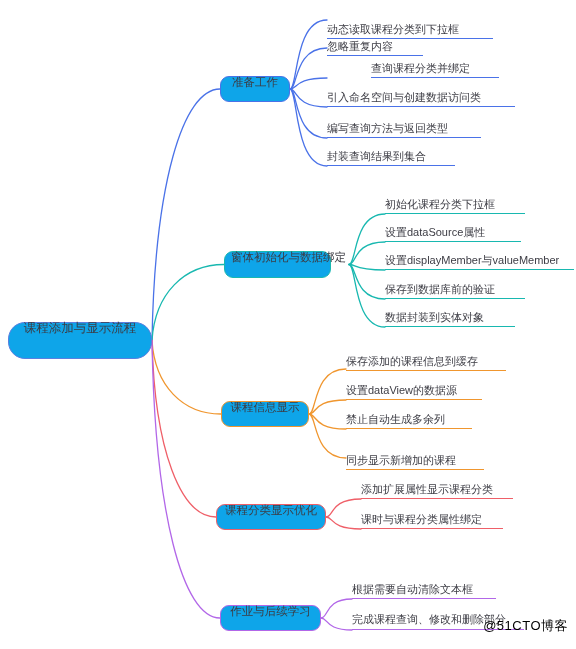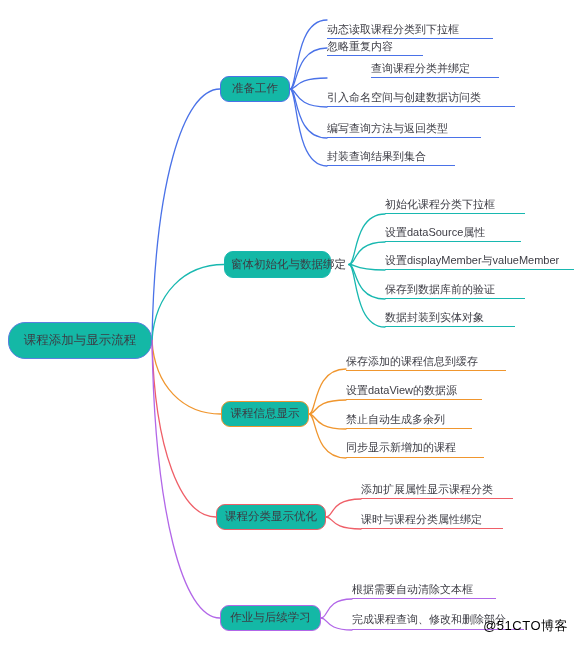--- a/index.html
+++ b/index.html
@@ -27,27 +27,27 @@
     top: 0;
     width: 576px;
     height: 649px;
     pointer-events: none;
   }
   .node {
     position: absolute;
     box-sizing: border-box;
     border: 1px solid #000;
     border-radius: 9px;
-    background: #14b8a6;
+    background: #0ea5e9;
     display: flex;
-    align-items: center;
     justify-content: center;
     white-space: nowrap;
     color: #3c3c44;
     line-height: 1;
+    font-family: Liberation Mono, monospace;
   }
   .node-root {
     font-size: 12.5px;
     border-radius: 17px;
     border-width: 1.3px;
   }
   .node-branch {
     font-size: 11.5px;
   }
   .leaf {
@@ -149,21 +149,21 @@
       </div>
       <div class="leaf" style="left: 346px; top: 353px; width: 160px; height: 18px; border-bottom: 1.4px solid rgb(240, 150, 46);">
         <span>保存添加的课程信息到缓存</span>
       </div>
       <div class="leaf" style="left: 346px; top: 382px; width: 136px; height: 18px; border-bottom: 1.4px solid rgb(240, 150, 46);">
         <span>设置dataView的数据源</span>
       </div>
       <div class="leaf" style="left: 346px; top: 411px; width: 126px; height: 18px; border-bottom: 1.4px solid rgb(240, 150, 46);">
         <span>禁止自动生成多余列</span>
       </div>
-      <div class="leaf" style="left: 346px; top: 440px; width: 138px; height: 18px; border-bottom: 1.4px solid rgb(240, 150, 46); font-family: Liberation Mono, monospace;">
+      <div class="leaf" style="left: 346px; top: 452px; width: 138px; height: 18px; border-bottom: 1.4px solid rgb(240, 150, 46);">
         <span>同步显示新增加的课程</span>
       </div>
       <div class="node node-branch" style="left: 216px; top: 504px; width: 110px; height: 26px; border-color: rgb(239, 95, 104);">
         <span>课程分类显示优化</span>
       </div>
       <div class="leaf" style="left: 361px; top: 481px; width: 152px; height: 18px; border-bottom: 1.4px solid rgb(239, 95, 104);">
         <span>添加扩展属性显示课程分类</span>
       </div>
       <div class="leaf" style="left: 361px; top: 511px; width: 142px; height: 18px; border-bottom: 1.4px solid rgb(239, 95, 104);">
         <span>课时与课程分类属性绑定</span>

